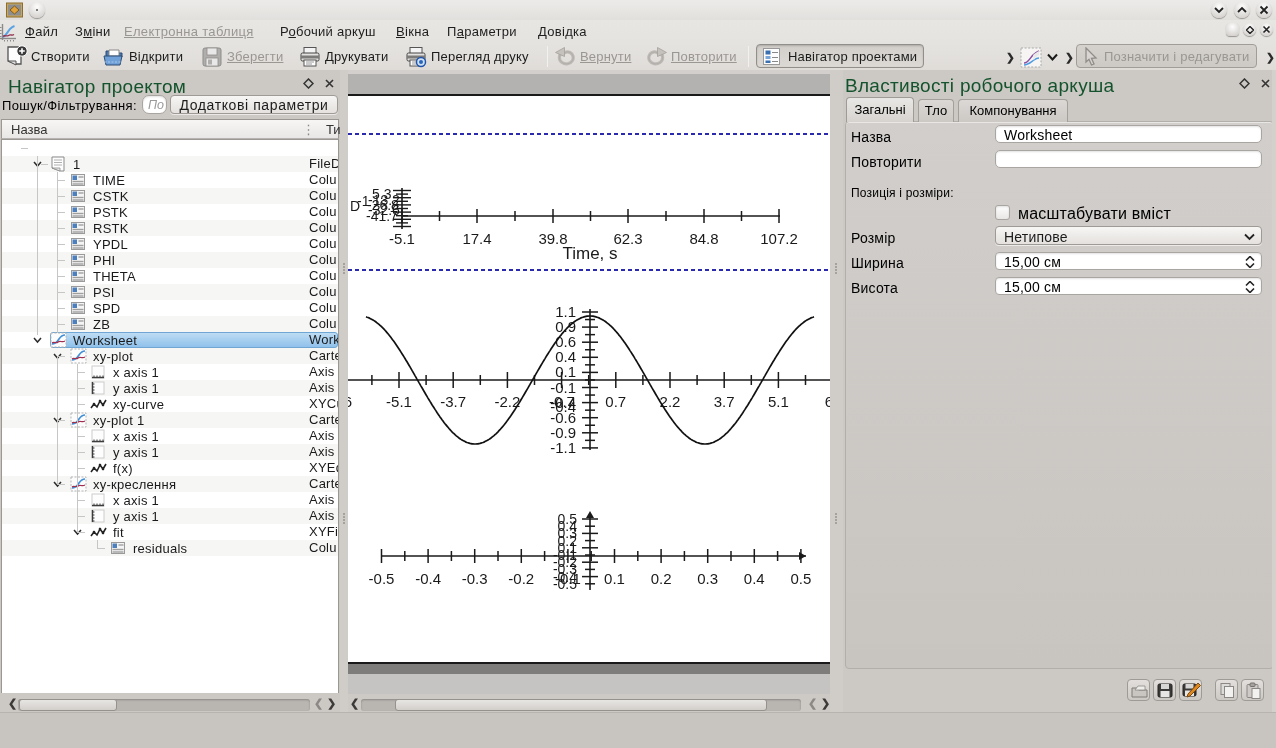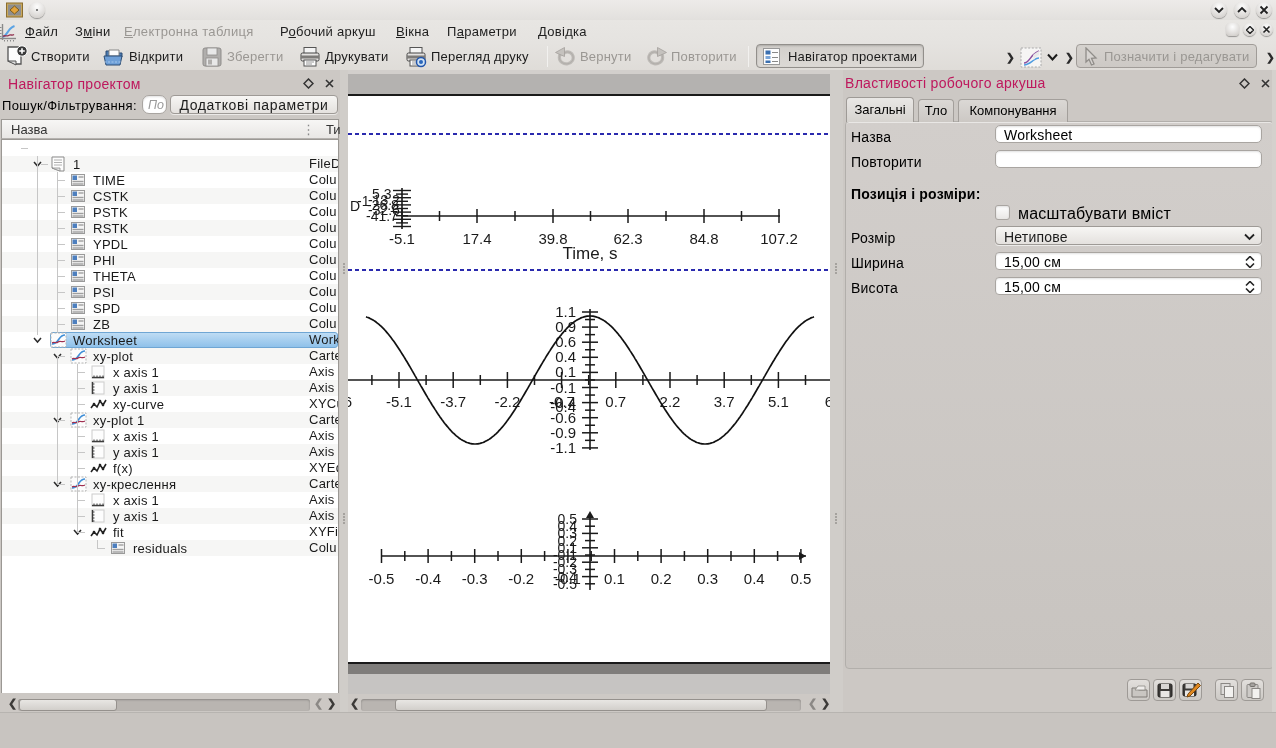--- a/index.html
+++ b/index.html
@@ -11,24 +11,24 @@
   font-size:13px; }
 #menubar { left:0; top:20px; width:1276px; height:23px;
   background:linear-gradient(#e8e6e3,#e5e3e0); font-size:13px; color:#1e1e1e; letter-spacing:.3px;}
 #toolbar { left:0; top:43px; width:1276px; height:27px;
   background:linear-gradient(#e5e3e0,#dfdcd8); font-size:13px; color:#1c1c1c; letter-spacing:.2px;}
 .mitem { position:absolute; top:4px; }
 .roundbtn { position:absolute; border-radius:50%;
   background:radial-gradient(circle at 50% 30%,#fdfdfd,#d8d5d2 75%,#c4c1bd);
   box-shadow:0 1px 1px rgba(0,0,0,.35); }
 .tbtext { position:absolute; top:6px; }
-.disabled { color:#9a9793; }
+.disabled { color:#9a9793;text-decoration:underline; }
 .sep { position:absolute; width:1px; background:#c0bdb9; border-right:1px solid #f2f1ef; }
 
-.docktitle { font-size:14px; color:#be185d; letter-spacing:.3px; }
+.docktitle { font-size:19px; color:#14532d; letter-spacing:.3px; }
 .field { position:absolute; background:#fff; border:1px solid #a9a5a1;
   border-radius:3px; box-shadow:inset 0 1px 2px rgba(0,0,0,.12); }
 .btn { position:absolute; background:linear-gradient(#f7f6f4,#e4e1de);
   border:1px solid #9e9a96; border-radius:3px; text-align:center;
   color:#1c1c1c; box-shadow:0 1px 0 rgba(255,255,255,.6); }
 
 #tree { left:1px; top:69px; width:338px; height:554px; background:#fff;
   border:1px solid #9b9894; border-bottom:none; font-size:13px; color:#1a1a1a; overflow:hidden; letter-spacing:.25px;}
 .trow { position:absolute; left:0; width:336px; height:16px; line-height:16px; }
 .talt { background:#f6f6f5; }
@@ -776,21 +776,21 @@
   <div class="abs" style="left:3px;top:27px;width:68px;height:25px;background:linear-gradient(#e9e7e5,#d6d3cf);border:1px solid #9e9a96;border-bottom:none;border-radius:4px 4px 0 0;text-align:center;font-size:13px;line-height:24px">Загальні</div>
   <div class="abs" style="left:75px;top:29px;width:36px;height:23px;background:linear-gradient(#dbd8d5,#ccc8c4);border:1px solid #a39f9b;border-bottom:none;border-radius:4px 4px 0 0;text-align:center;font-size:13px;line-height:22px">Тло</div>
   <div class="abs" style="left:115px;top:29px;width:110px;height:23px;background:linear-gradient(#dbd8d5,#ccc8c4);border:1px solid #a39f9b;border-bottom:none;border-radius:4px 4px 0 0;text-align:center;font-size:13px;line-height:22px">Компонування</div>
 
   <div class="abs" style="left:8px;top:59px;font-size:14px;letter-spacing:.2px">Назва</div>
   <div class="field" style="left:152px;top:55px;width:267px;height:18px;border-radius:5px">
     <div class="abs" style="left:8px;top:1px;font-size:14px;letter-spacing:.2px">Worksheet</div>
     </div>
   <div class="abs" style="left:8px;top:84px;font-size:14px;letter-spacing:.2px">Повторити</div>
   <div class="field" style="left:152px;top:80px;width:267px;height:18px;border-radius:5px"></div>
-  <div class="abs" style="left:8px;top:116px;font-size:14px;letter-spacing:.2px;font-weight:bold">Позиція і розміри:</div>
+  <div class="abs" style="left:8px;top:116px;font-size:12px;letter-spacing:.2px;font-weight:normal">Позиція і розміри:</div>
   <div class="field" style="left:152px;top:135px;width:15px;height:15px;border-radius:3px;background:linear-gradient(#fefefe,#e9e7e5)"></div>
   <div class="abs" style="left:175px;top:135px;font-size:16px;letter-spacing:.2px">масштабувати вміст</div>
   <div class="abs" style="left:8px;top:160px;font-size:14px;letter-spacing:.2px">Розмір</div>
   <div class="btn" style="left:152px;top:156px;width:267px;height:19px;border-radius:4px">
      <div class="abs" style="left:8px;top:2px;font-size:14px;letter-spacing:.2px">Нетипове</div>
      <svg class="abs" style="left:248px;top:6px" width="11" height="8">
         <path d="M1 1.5 L5.5 6 L10 1.5" fill="none" stroke="#222" stroke-width="1.8"></path>
       </svg>
     </div>
   <div class="abs" style="left:8px;top:185px;font-size:14px;letter-spacing:.2px">Ширина</div>

